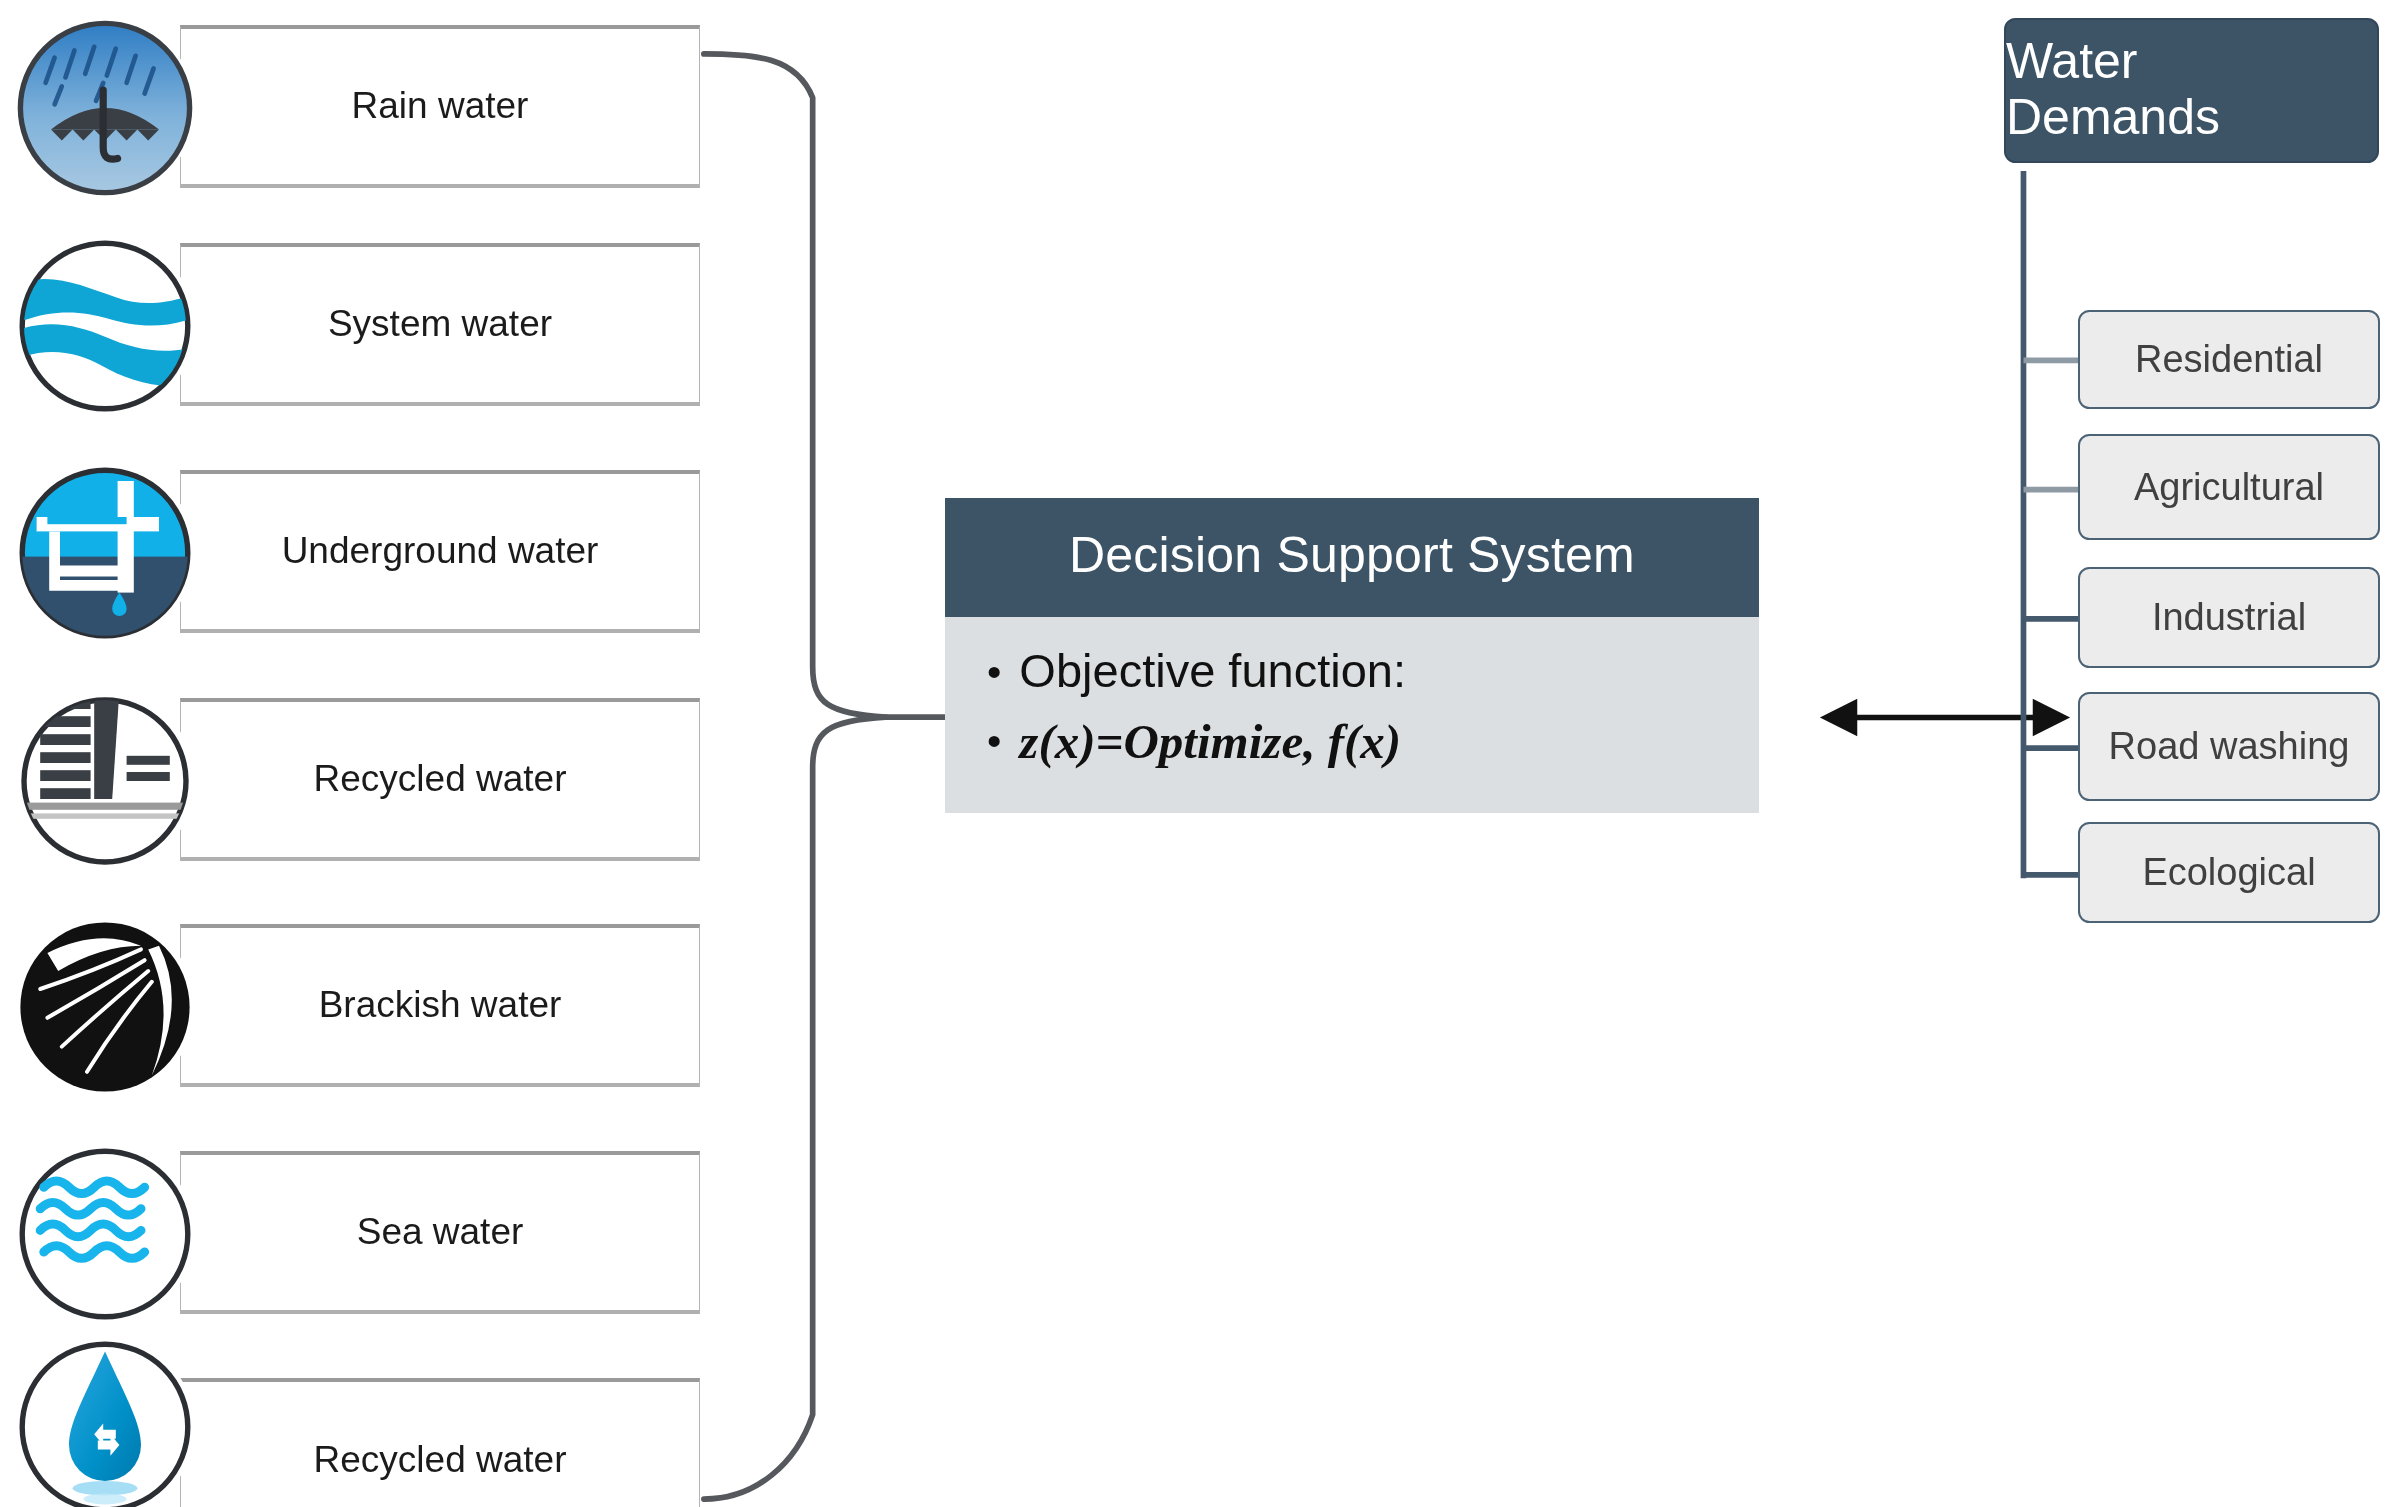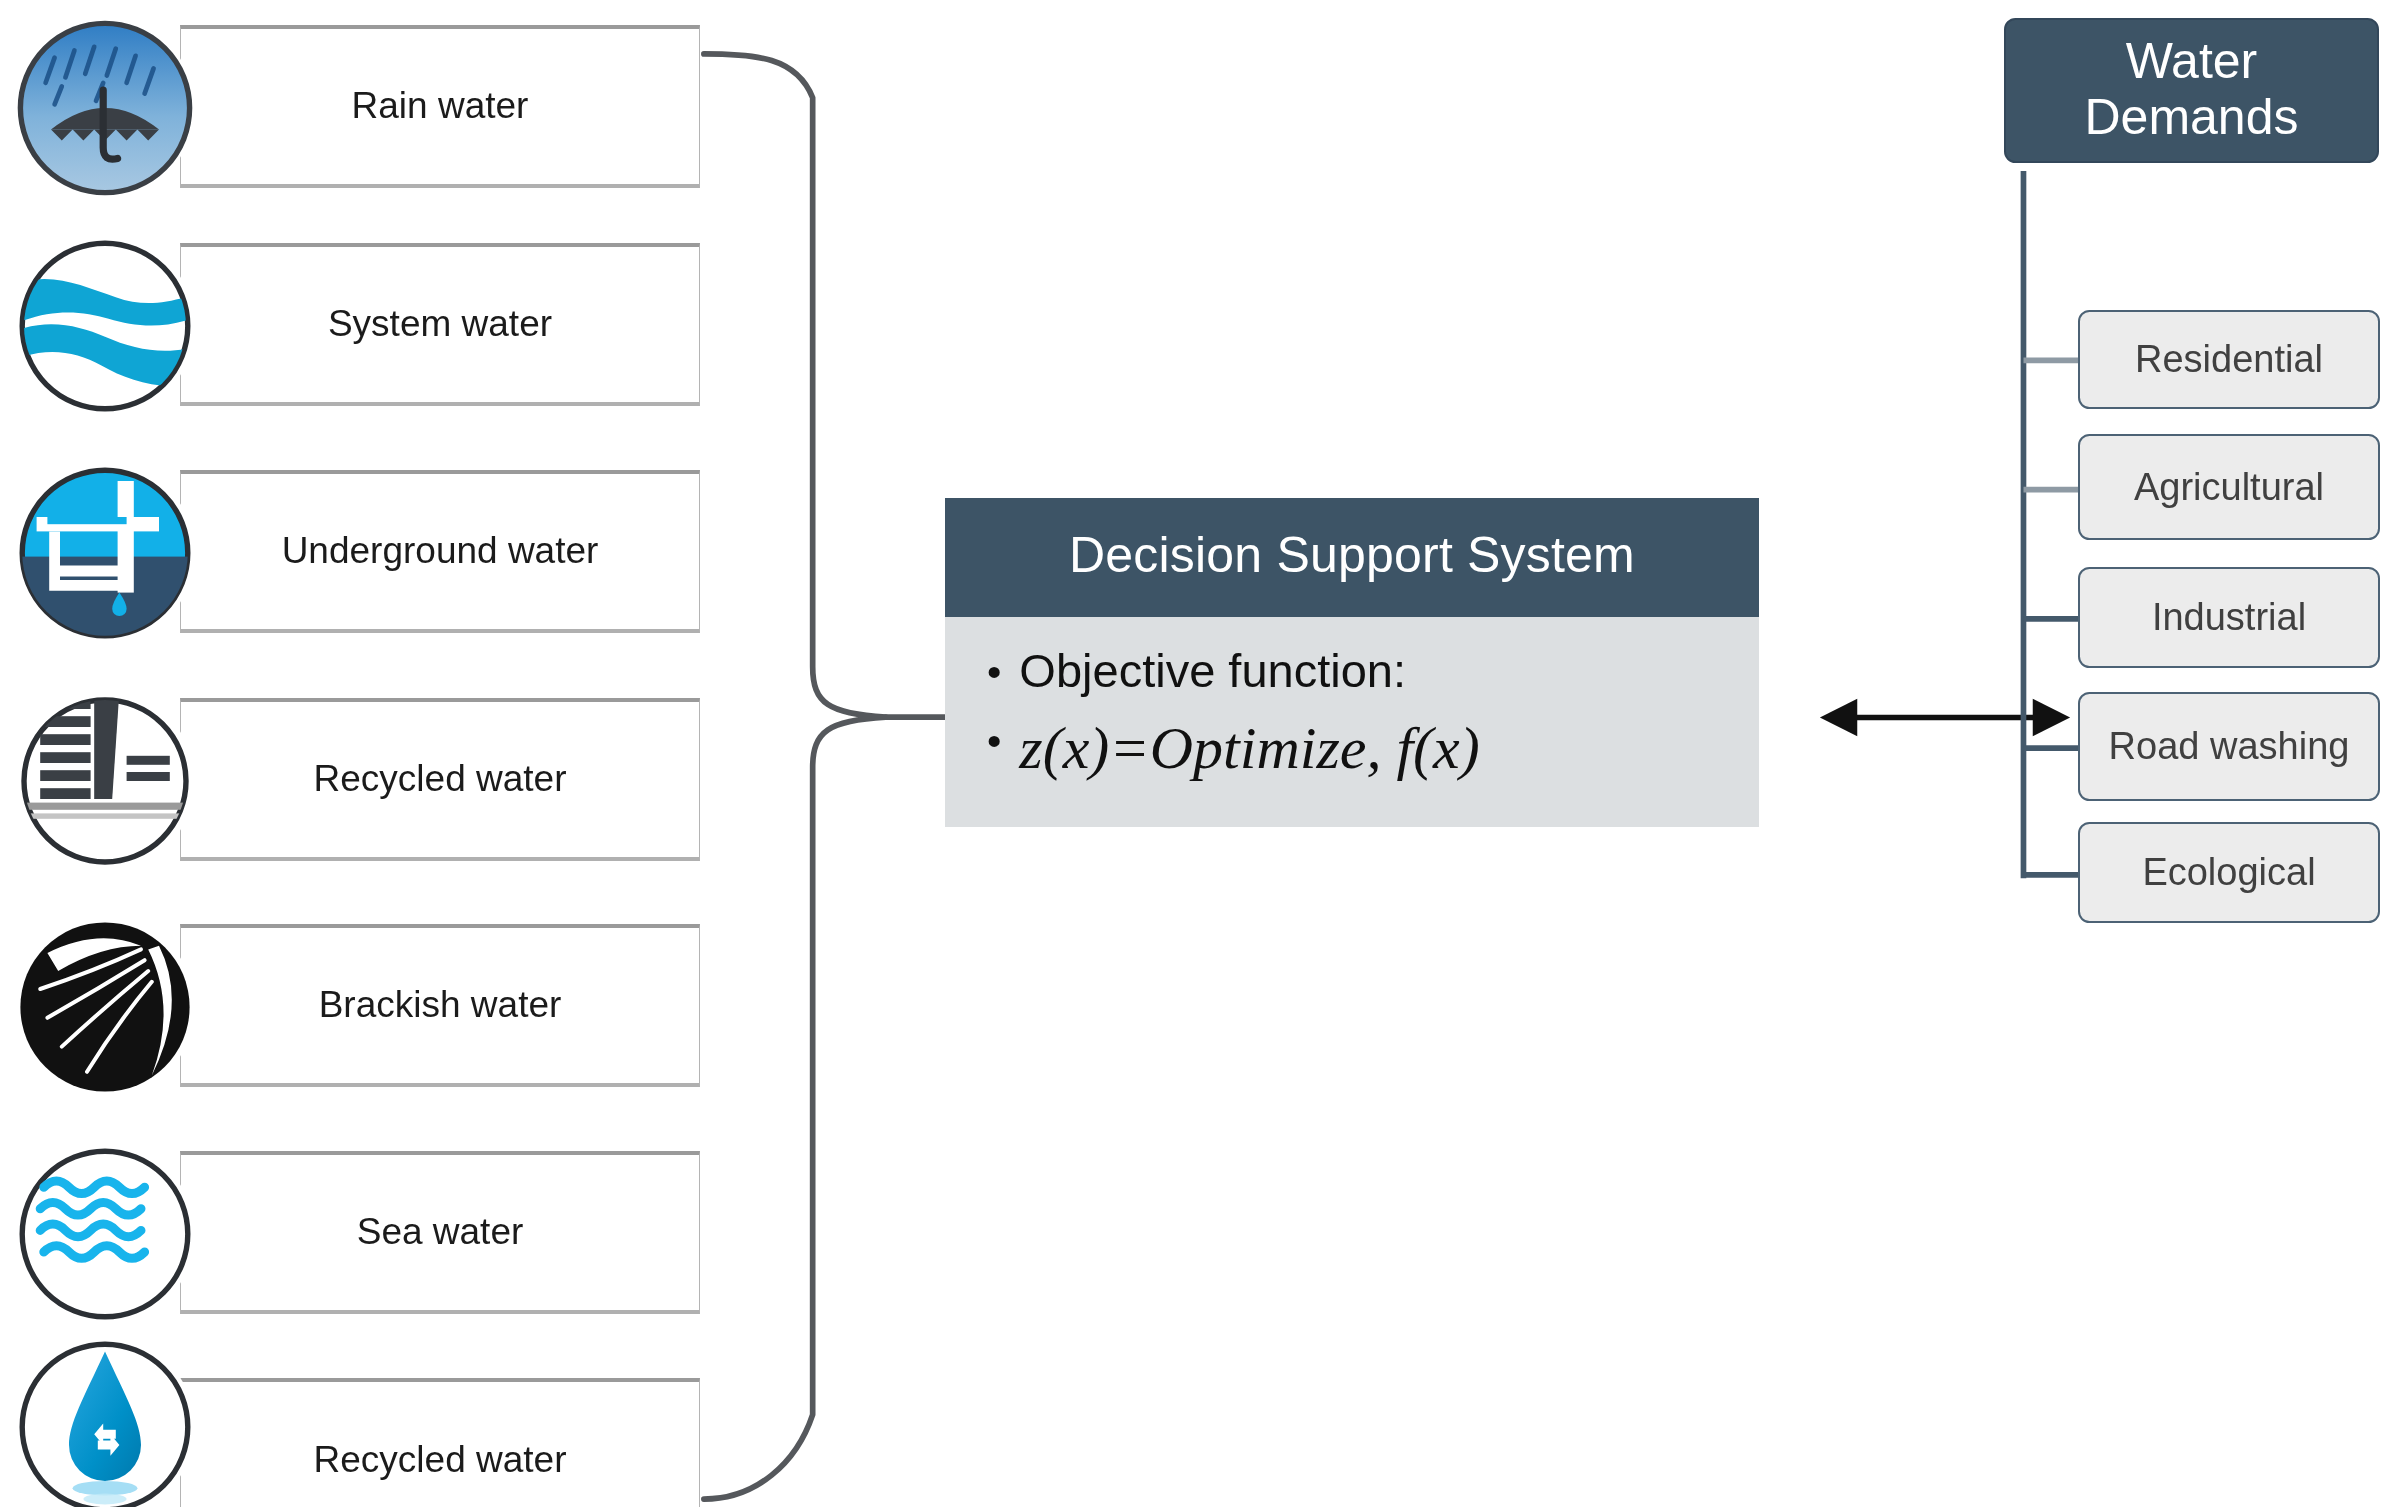--- a/index.html
+++ b/index.html
@@ -101,22 +101,22 @@
     margin-top: 9.8px;
   }
   .dss-text {
     font-size: 47px;
     color: #111111;
     line-height: 1.25;
   }
   .dss-text.formula {
     font-family: "Liberation Serif", serif;
     font-style: italic;
-    font-weight: normal;
-    font-size: 60px;
+    font-weight: bold;
+    font-size: 49px;
   }
 
   
   #double-arrow {
     position: absolute;
     left: 1815px;
     top: 681px;
     width: 260px;
     height: 73px;
   }
@@ -126,21 +126,21 @@
   #demands-header {
     position: absolute;
     left: 2004px;
     top: 18px;
     width: 375px;
     background: #3d5466;
     color: #ffffff;
     border-radius: 11.4px;
     border: 2.4px solid #33475a;
     font-size: 50px;
-    text-align: center;
+    text-align: left;
     line-height: 1.12;
     padding: 13px 0 16.3px 0;
     box-sizing: border-box;
   }
   #demands-tree {
     position: absolute;
     left: 2004px;
     top: 171px;
     width: 375px;
     height: 1333px;

